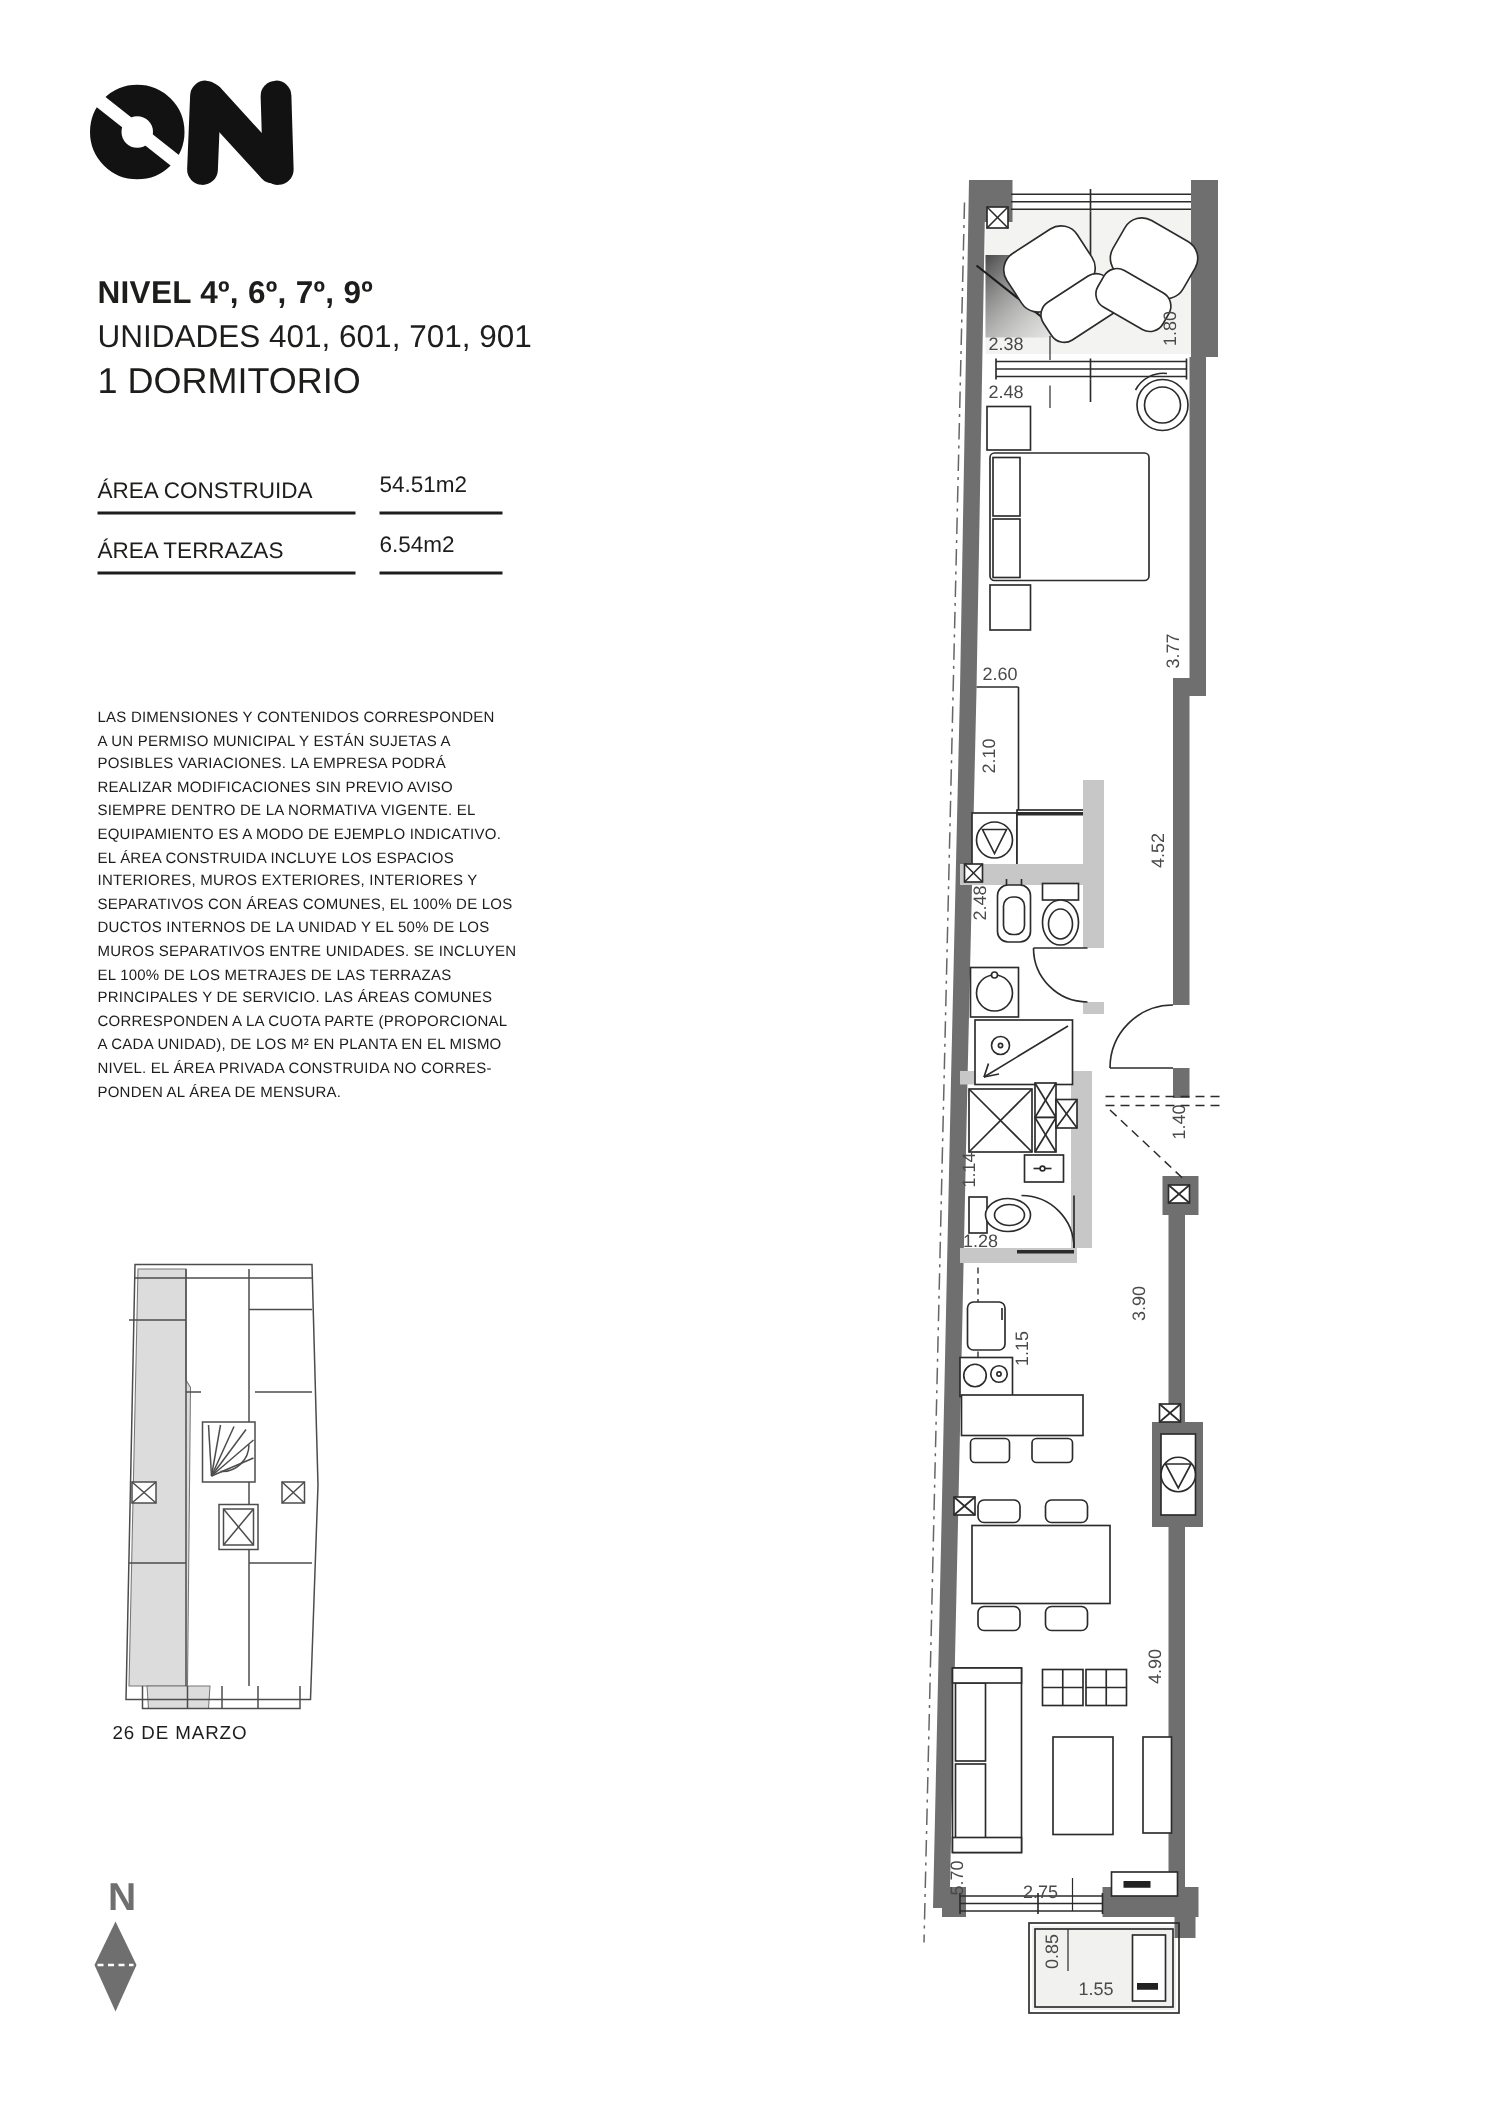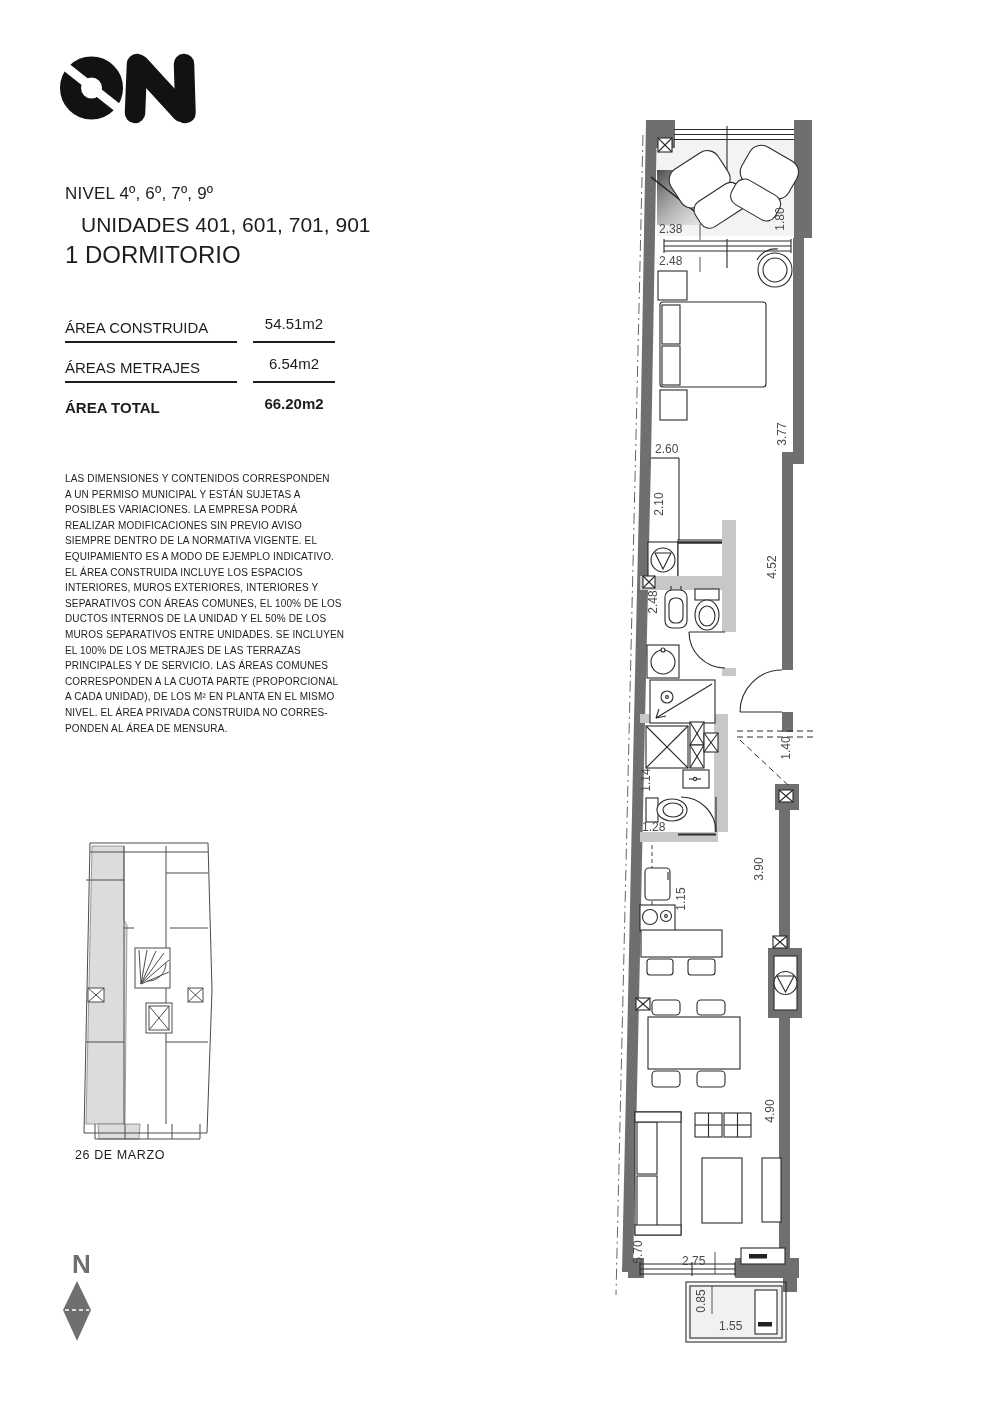--- a/index.html
+++ b/index.html
@@ -1,28 +1,28 @@
 <!DOCTYPE html>
 <html><head>
 <meta charset="utf-8">
 <style>
   html,body{margin:0;padding:0;background:#fff;}
   body{font-family:"Liberation Sans",sans-serif;color:#1d1d1b;}
   .page{position:relative;width:992px;height:1403px;background:#fff;overflow:hidden;}
   .abs{position:absolute;}
   
-  .title{left:65px;top:184px;font-size:17px;font-weight:normal;letter-spacing:.2px;}
-  .sub1{left:65px;top:213px;font-size:21px;margin-left:16px;}
+  .title{left:65px;top:184px;font-size:21px;font-weight:bold;letter-spacing:.2px;}
+  .sub1{left:65px;top:213px;font-size:21px;}
   .sub2{left:65px;top:241px;font-size:24px;}
   
   .area-table{left:65px;top:303px;width:270px;}
   .arow{display:flex;margin-top:12px;align-items:flex-end;}
   .arow .lbl{width:172px;border-bottom:2px solid #1d1d1b;padding-bottom:5px;font-size:15px;}
   .arow .gapc{width:16px;}
-  .arow .val{width:82px;border-bottom:2px solid #1d1d1b;padding-bottom:9px;font-size:15px;text-align:center;}
+  .arow .val{width:82px;border-bottom:2px solid #1d1d1b;padding-bottom:9px;font-size:15px;}
   .arow.total .lbl,.arow.total .val{border-bottom:none;font-weight:bold;}
   
   .disclaimer{left:65px;top:471px;width:310px;font-size:10px;line-height:15.6px;letter-spacing:.15px;white-space:pre-line;}
   .street{left:75px;top:1148px;width:165px;text-align:left;font-size:12.5px;letter-spacing:.6px;}
   
   .ln{stroke:#2b2b2b;stroke-width:1.1;fill:none;}
   .fw{fill:#fff;stroke:#2b2b2b;stroke-width:1.1;}
   .wall{fill:#6f6f6f;}
   .pwall{fill:#c7c7c7;}
   .dim{font-family:"Liberation Sans",sans-serif;font-size:12px;fill:#4a4a4a;}
@@ -50,28 +50,23 @@
   <div class="abs sub1">UNIDADES 401, 601, 701, 901</div>
   <div class="abs sub2">1 DORMITORIO</div>
 
   <div class="abs area-table">
     <div class="arow">
       <div class="lbl">ÁREA CONSTRUIDA</div>
       <div class="gapc"></div>
       <div class="val">54.51m2</div>
     </div>
     <div class="arow">
-      <div class="lbl">ÁREAS METRAJES</div>
+      <div class="lbl">ÁREA TERRAZAS</div>
       <div class="gapc"></div>
       <div class="val">6.54m2</div>
-    </div>
-    <div class="arow total">
-      <div class="lbl">ÁREA TOTAL</div>
-      <div class="gapc"></div>
-      <div class="val">66.20m2</div>
     </div>
   </div>
 
   <div class="abs disclaimer">LAS DIMENSIONES Y CONTENIDOS CORRESPONDEN
 A UN PERMISO MUNICIPAL Y ESTÁN SUJETAS A
 POSIBLES VARIACIONES. LA EMPRESA PODRÁ
 REALIZAR MODIFICACIONES SIN PREVIO AVISO
 SIEMPRE DENTRO DE LA NORMATIVA VIGENTE. EL
 EQUIPAMIENTO ES A MODO DE EJEMPLO INDICATIVO.
 EL ÁREA CONSTRUIDA INCLUYE LOS ESPACIOS

